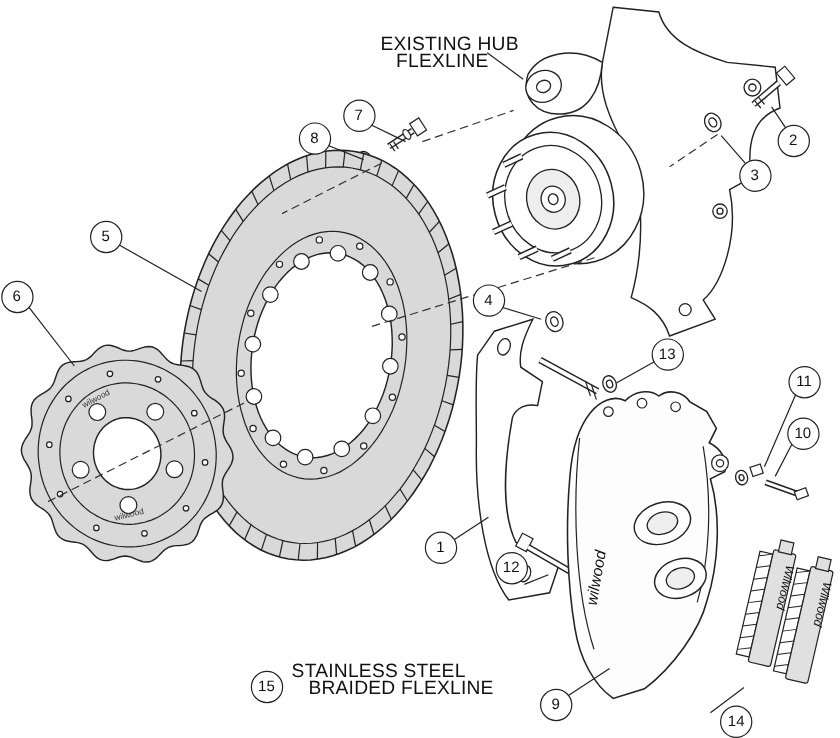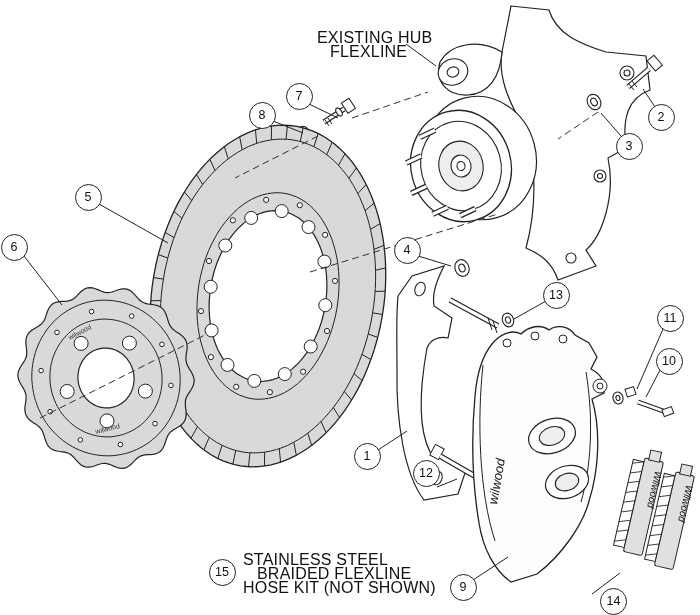--- a/index.html
+++ b/index.html
@@ -258,21 +258,20 @@
         <line x1="473" y1="580" x2="508" y2="557" stroke="#222222" stroke-width="1"></line>
         <line x1="592" y1="594" x2="620" y2="573" stroke="#222222" stroke-width="1"></line>
         <line x1="406" y1="44" x2="436" y2="66" stroke="#222222" stroke-width="1"></line>
       </g>
   </svg>
 
   <div class="lbl" style="left:317px;top:29px">EXISTING HUB</div>
   <div class="lbl" style="left:330px;top:43px">FLEXLINE</div>
   <div class="lbl" style="left:243px;top:551px">STAINLESS STEEL</div>
   <div class="lbl" style="left:257px;top:565px">BRAIDED FLEXLINE</div>
-  <div class="lbl" style="left:243px;top:579px">HOSE KIT (NOT SHOWN)</div>
 
   <div class="callout" style="left:353.5px;top:442.5px">
       <span>1</span>
     </div>
   <div class="callout" style="left:647.5px;top:103.5px">
       <span>2</span>
     </div>
   <div class="callout" style="left:615.5px;top:132.5px">
       <span>3</span>
     </div>

